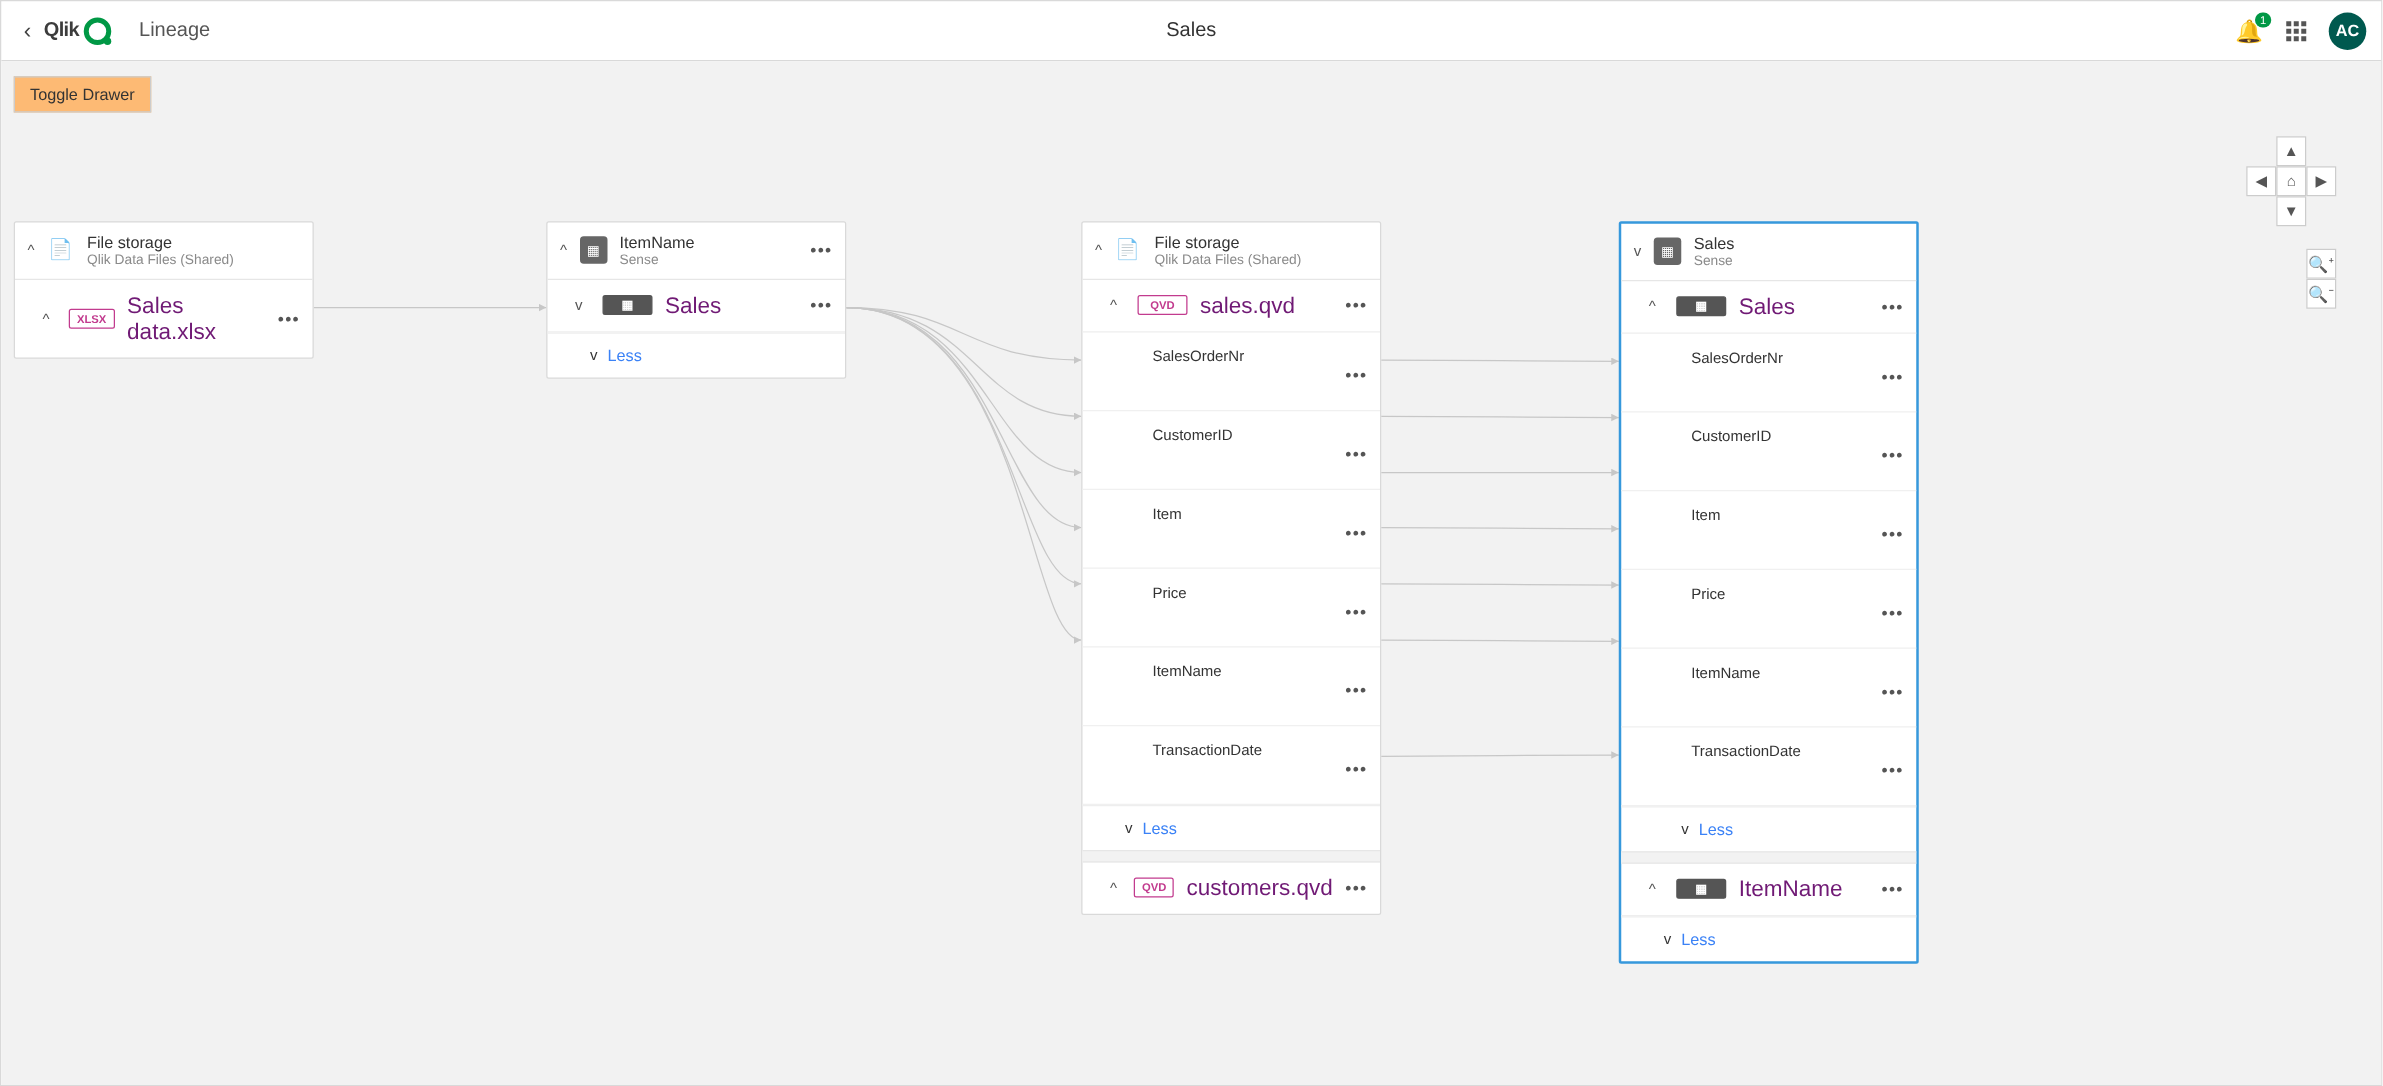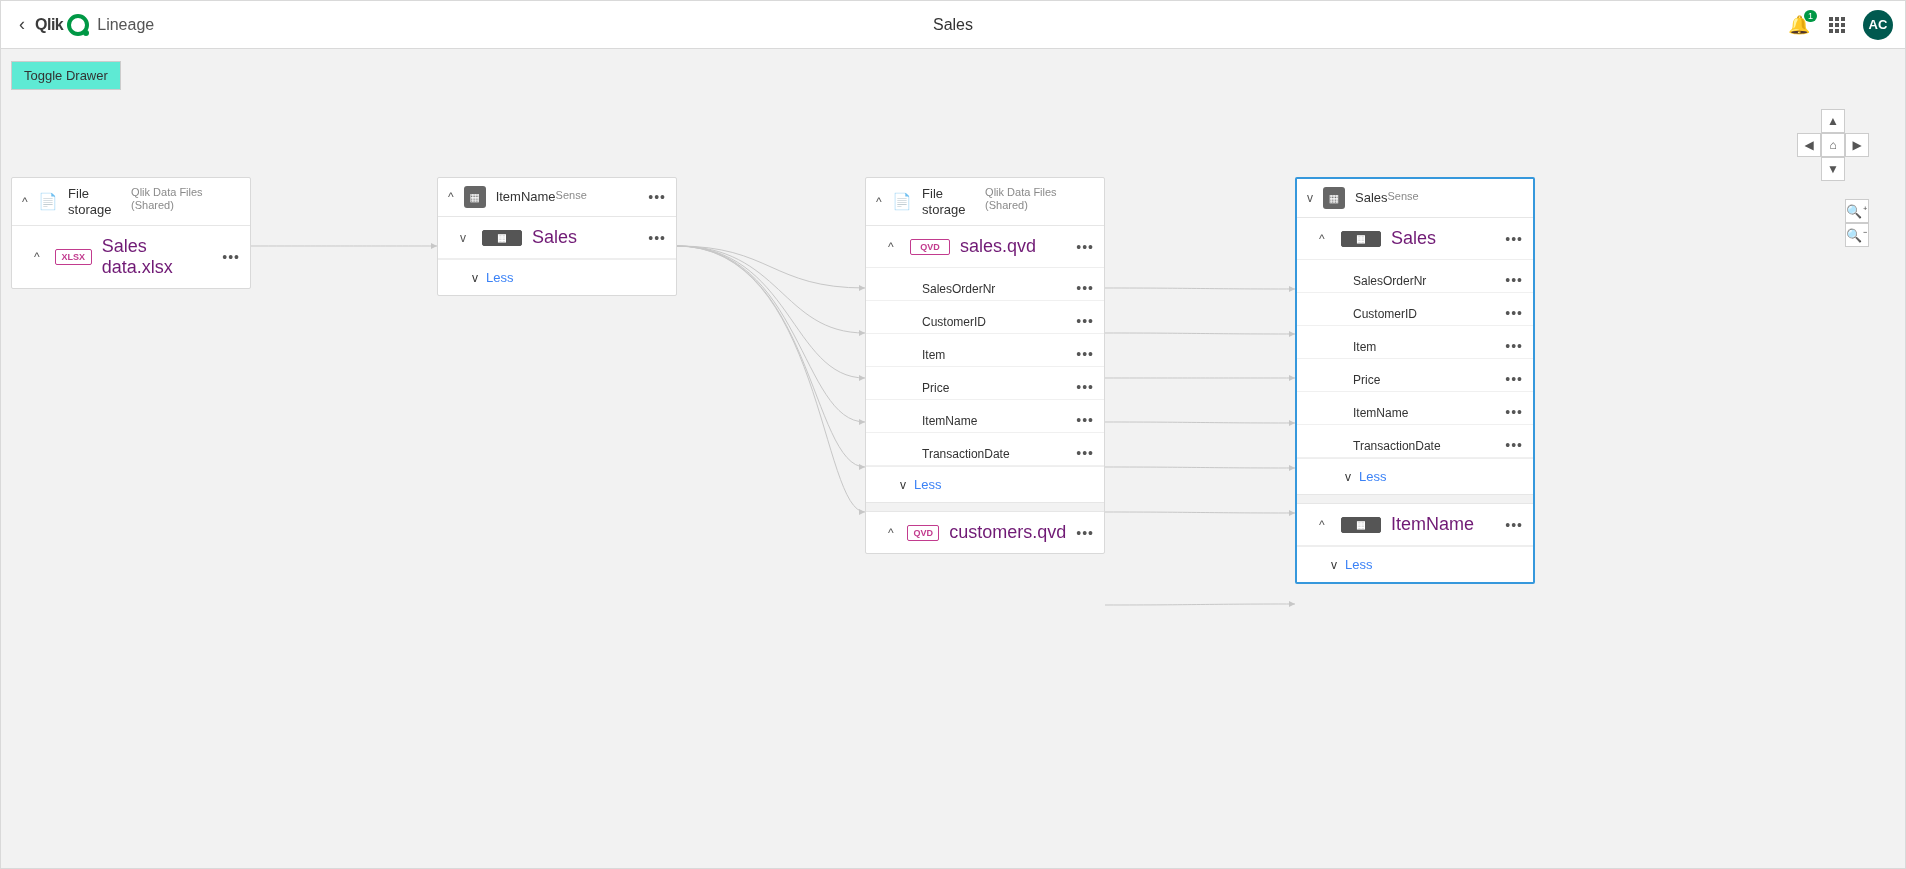--- a/index.html
+++ b/index.html
@@ -4,31 +4,31 @@
 <style>
   html,body{margin:0;padding:0;font-family:"Segoe UI",Arial,sans-serif;font-size:12px;color:#404040;background:#fff;}
   *{box-sizing:border-box;}
   .app{border:1px solid #d9d9d9;width:1906px;height:869px;position:relative;overflow:hidden;}
   .topbar{height:48px;border-bottom:1px solid #d9d9d9;display:flex;align-items:center;padding:0 12px;}
   .back-arrow{font-size:18px;color:#404040;padding:4px 6px;cursor:pointer;}
   .logo{display:flex;align-items:center;margin:0 8px 0 4px;}
   .logo-text{font-size:16px;font-weight:700;color:#3c3c3c;letter-spacing:-0.5px;}
   .logo-q{width:22px;height:22px;border:4px solid #009845;border-radius:50%;margin-left:4px;position:relative;}
   .logo-q:after{content:"";position:absolute;width:6px;height:6px;background:#009845;border-radius:50%;right:-4px;bottom:-4px;}
-  .crumb{font-size:16px;color:#555;}
+  .crumb{font-size:16px;color:#555;margin-left:14px;}
   .title-center{position:absolute;left:50%;transform:translateX(-50%);font-size:16px;color:#333;}
   .top-right{margin-left:auto;display:flex;align-items:center;gap:18px;}
   .bell{position:relative;font-size:18px;color:#555;}
   .badge{position:absolute;top:-4px;right:-6px;background:#009845;color:#fff;border-radius:8px;font-size:9px;padding:0 4px;line-height:12px;}
   .apps-icon{display:grid;grid-template-columns:repeat(3,4px);grid-template-rows:repeat(3,4px);gap:2px;}
   .apps-icon span{background:#555;width:4px;height:4px;}
   .avatar{width:30px;height:30px;border-radius:50%;background:#00594f;color:#fff;display:flex;align-items:center;justify-content:center;font-size:13px;font-weight:600;}
 
   .canvas-wrap{position:relative;background:#f2f2f2;height:821px;}
-  .toggle-btn{position:absolute;top:12px;left:10px;background:#5eead4;border:1px solid #ccc;color:#333;font-size:13px;padding:6px 12px;cursor:pointer;}
+  .toggle-btn{position:absolute;top:12px;left:10px;background:#fdba74;border:1px solid #ccc;color:#333;font-size:13px;padding:6px 12px;cursor:pointer;}
 
   .nav-pad{position:absolute;top:60px;right:36px;display:grid;grid-template-columns:24px 24px 24px;grid-template-rows:24px 24px 24px;}
   .nav-btn{background:#fff;border:1px solid #ccc;display:flex;align-items:center;justify-content:center;font-size:12px;cursor:pointer;color:#555;}
   .nav-up{grid-column:2;grid-row:1;}
   .nav-left{grid-column:1;grid-row:2;}
   .nav-home{grid-column:2;grid-row:2;}
   .nav-right{grid-column:3;grid-row:2;}
   .nav-down{grid-column:2;grid-row:3;}
 
   .zoom-pad{position:absolute;top:150px;right:36px;display:flex;flex-direction:column;}
@@ -38,36 +38,36 @@
   .edge{fill:none;stroke:#c7c7c7;stroke-width:1;}
   .arrow{fill:#c7c7c7;}
 
   .node{position:absolute;background:#fff;border:1px solid #d9d9d9;border-radius:2px;width:240px;box-shadow:0 0 0 rgba(0,0,0,0);}
   .node.selected{border:2px solid #3698dc;}
   .node-header{display:flex;align-items:center;padding:8px 10px;border-bottom:1px solid #e6e6e6;gap:10px;}
   .hdr-chevron{font-size:12px;color:#555;cursor:pointer;}
   .hdr-icon{width:22px;height:22px;display:flex;align-items:center;justify-content:center;font-size:16px;border-radius:3px;}
   .icon-file{color:#555;}
   .icon-app{background:#666;color:#fff;font-size:11px;}
-  .hdr-text{display:flex;flex-direction:row;line-height:1.2;justify-content:center;}
+  .hdr-text{display:flex;flex-direction:column;line-height:1.2;justify-content:center;}
   .hdr-title{font-size:13px;color:#333;}
   .hdr-sub{font-size:11px;color:#8a8a8a;}
   .hdr-menu{margin-left:auto;font-size:14px;color:#555;letter-spacing:1px;cursor:pointer;}
 
   .row{display:flex;align-items:center;padding:10px 10px 10px 22px;border-bottom:1px solid #eee;gap:10px;}
   .row:last-child{border-bottom:none;}
   .row .chev{font-size:12px;color:#555;cursor:pointer;width:12px;}
   .row .ricon{width:40px;height:16px;display:flex;align-items:center;justify-content:center;font-size:9px;font-weight:700;border:1px solid;border-radius:2px;}
   .ricon.xlsx{color:#c23b8e;border-color:#c23b8e;}
   .ricon.qvd{color:#c23b8e;border-color:#c23b8e;}
   .ricon.table{background:#555;color:#fff;border-color:#555;font-size:10px;}
   .row .rlabel{font-size:18px;color:#701a75;}
   .row .rmenu{margin-left:auto;font-size:14px;color:#555;letter-spacing:1px;cursor:pointer;}
 
-  .field-row{display:flex;align-items:flex-end;padding:12px 10px 4px 56px;border-bottom:1px solid #f0f0f0;}
+  .field-row{display:flex;align-items:flex-start;padding:12px 10px 20px 56px;border-bottom:1px solid #f0f0f0;flex-direction:column;}
   .field-row .flabel{font-size:12px;color:#333;}
   .field-row .rmenu{margin-left:auto;font-size:14px;color:#555;letter-spacing:1px;cursor:pointer;}
 
   .less-row{display:flex;align-items:center;padding:10px 10px 10px 34px;gap:8px;cursor:pointer;border-top:1px solid #eee;}
   .less-row .chev{font-size:12px;color:#333;}
   .less-row .lbl{font-size:13px;color:#3b82f6;}
 
   .divider{height:10px;background:#f2f2f2;border-top:1px solid #e6e6e6;border-bottom:1px solid #e6e6e6;}
 </style>
 </head>

